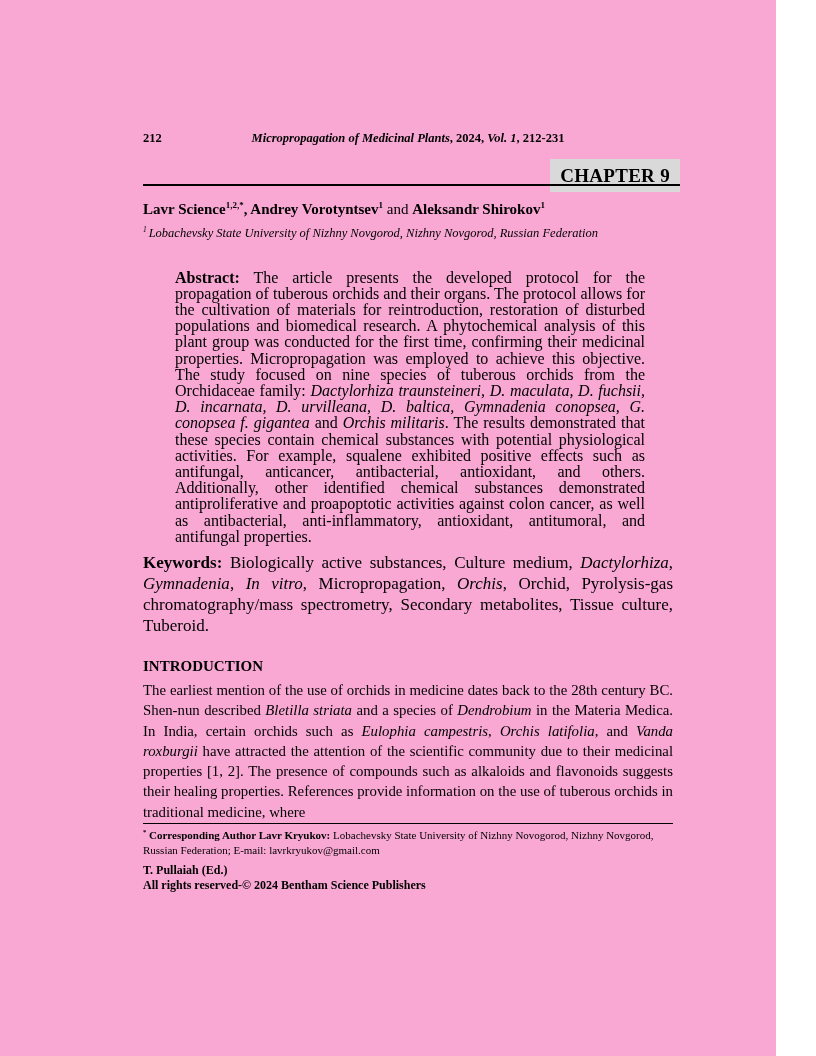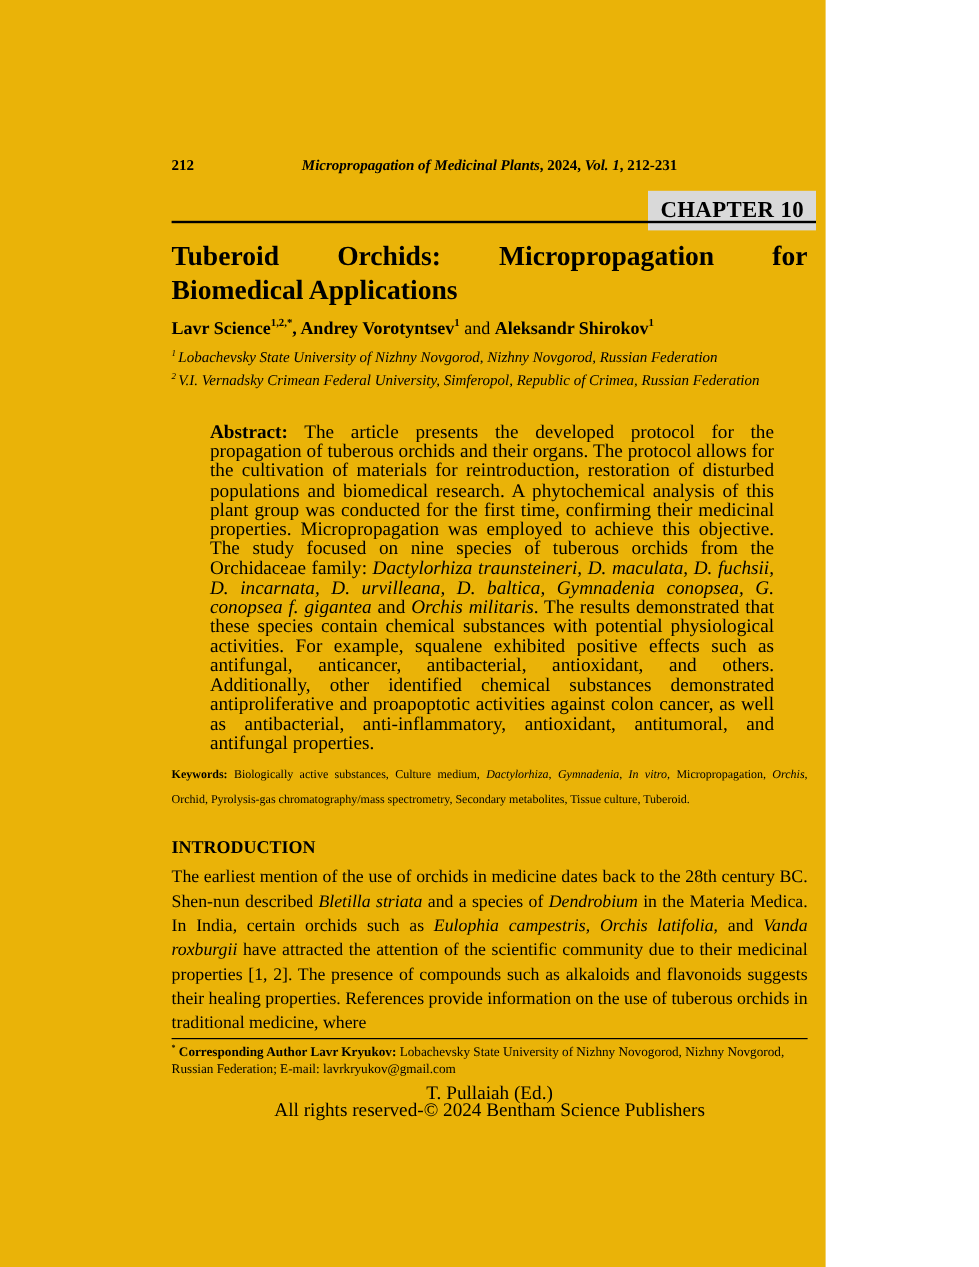--- a/index.html
+++ b/index.html
@@ -1,17 +1,17 @@
 <!DOCTYPE html>
 <html><head>
 <meta charset="utf-8">
 <style>
   html, body { margin:0; padding:0; background:#ffffff; }
   .page {
-    position:relative; width:688px; height:1056px; background:#eab308;
+    position:relative; width:776px; height:1056px; background:#f9a8d4;
     font-family:"Liberation Serif","DejaVu Serif",serif; color:#000000; overflow:hidden;
   }
   .content { position:absolute; left:143px; top:0; width:530px; }
 
   sup { font-size:0.6em; vertical-align:super; line-height:0;text-align:right; }
 
   .pg-header { position:relative; margin-top:131px; height:16px; font-size:12.5px; font-weight:bold; }
   .pg-num { position:absolute; left:0; top:0; }
   .running { text-align:center; }
 
@@ -24,60 +24,50 @@
   .chapter-rule { position:absolute; left:0; right:-7px; bottom:4px; border-bottom:2px solid #000; }
 
   .title { margin:10px 0 0 0; font-size:23px; line-height:27.5px; font-weight:bold; }
   .title-l1 { display:flex; justify-content:space-between; }
   .title-l2 { display:block; }
 
   .authors { margin-top:10px; font-size:15px; line-height:19px; }
   .affils { margin-top:5px; font-size:12.5px; line-height:18.5px; font-style:italic; }
 
   .abstract { margin:27px 28px 0 32px; font-size:16px; line-height:16.2px; text-align:justify; }
-  .keywords { margin-top:7px; font-size:10px; line-height:21px; text-align:justify; }
+  .keywords { margin-top:7px; font-size:17px; line-height:21px; text-align:justify; }
   .intro-h  { margin-top:20px; font-size:15px; line-height:21px; font-weight:bold; }
   .intro-p  { margin-top:3px; font-size:14.8px; line-height:20.3px; text-align:justify; }
 
   .footnote { margin-top:1px; border-top:1.5px solid #000; padding-top:4px; font-size:11px; line-height:14.5px; }
-  .pg-footer { margin-top:6px; text-align:center; font-size:16px; line-height:14.5px; font-weight:normal; }
+  .pg-footer { margin-top:6px; text-align:left; font-size:12px; line-height:14.5px; font-weight:bold; }
 </style>
 </head>
 <body>
 
 <div class="page">
   <div class="content">
 
     <div class="pg-header">
       <span class="pg-num">212</span>
       <div class="running"><span style="font-style: italic; font-weight: bold;">Micropropagation of Medicinal Plants</span><span style="font-weight: bold;">, 2024, </span><span style="font-style: italic; font-weight: bold;">Vol. 1</span><span style="font-weight: bold;">, 212-231</span></div>
     </div>
 
     <div class="chapter-row">
       <div class="chapter-box">
-        <span>CHAPTER 10</span>
+        <span>CHAPTER 9</span>
       </div>
       <div class="chapter-rule"></div>
     </div>
 
-    <h1 class="title">
-      <span class="title-l1">
-          <span>Tuberoid</span>
-          <span>Orchids:</span>
-          <span>Micropropagation</span>
-          <span>for</span>
-        </span>
-      <span class="title-l2">Biomedical Applications</span>
-    </h1>
 
     <div class="authors"><span style="font-weight: bold;">Lavr Science</span><sup style="font-weight: bold;">1,2,*</sup><span style="font-weight: bold;">, </span><span style="font-weight: bold;">Andrey Vorotyntsev</span><sup style="font-weight: bold;">1</sup><span> and </span><span style="font-weight: bold;">Aleksandr Shirokov</span><sup style="font-weight: bold;">1</sup></div>
 
     <div class="affils">
       <div><sup>1 </sup><span>Lobachevsky State University of Nizhny Novgorod, Nizhny Novgorod, Russian Federation</span></div>
-      <div><sup>2 </sup><span>V.I. Vernadsky Crimean Federal University, Simferopol, Republic of Crimea, Russian Federation</span></div>
     </div>
 
     <div class="abstract"><span style="font-weight: bold;">Abstract:</span><span> The article presents the developed protocol for the propagation of tuberous orchids and their organs. The protocol allows for the cultivation of materials for reintroduction, restoration of disturbed populations and biomedical research. A phytochemical analysis of this plant group was conducted for the first time, confirming their medicinal properties. Micropropagation was employed to achieve this objective. The study focused on nine species of tuberous orchids from the Orchidaceae family: </span><span style="font-style: italic;">Dactylorhiza traunsteineri, D. maculata, D. fuchsii, D. incarnata, D. urvilleana, D. baltica, Gymnadenia conopsea, G. conopsea f. gigantea</span><span> and </span><span style="font-style: italic;">Orchis militaris</span><span>. The results demonstrated that these species contain chemical substances with potential physiological activities. For example, squalene exhibited positive effects such as antifungal, anticancer, antibacterial, antioxidant, and others. Additionally, other identified chemical substances demonstrated antiproliferative and proapoptotic activities against colon cancer, as well as antibacterial, anti-inflammatory, antioxidant, antitumoral, and antifungal properties.</span></div>
 
     <div class="keywords"><span style="font-weight: bold;">Keywords:</span><span> Biologically active substances, Culture medium, </span><span style="font-style: italic;">Dactylorhiza</span><span>, </span><span style="font-style: italic;">Gymnadenia</span><span>, </span><span style="font-style: italic;">In vitro</span><span>, Micropropagation, </span><span style="font-style: italic;">Orchis</span><span>, Orchid, Pyrolysis-gas chromatography/mass spectrometry, Secondary metabolites, Tissue culture, Tuberoid.</span></div>
 
     <div class="intro-h">INTRODUCTION</div>
 
     <div class="intro-p"><span>The earliest mention of the use of orchids in medicine dates back to the 28th century BC. Shen-nun described </span><span style="font-style: italic;">Bletilla striata</span><span> and a species of </span><span style="font-style: italic;">Dendrobium</span><span> in the Materia Medica. In India, certain orchids such as </span><span style="font-style: italic;">Eulophia campestris</span><span>, </span><span style="font-style: italic;">Orchis latifolia</span><span>, and </span><span style="font-style: italic;">Vanda roxburgii</span><span> have attracted the attention of the scientific community due to their medicinal properties [1, 2]. The presence of compounds such as alkaloids and flavonoids suggests their healing properties. References provide information on the use of tuberous orchids in traditional medicine, where</span></div>
 

